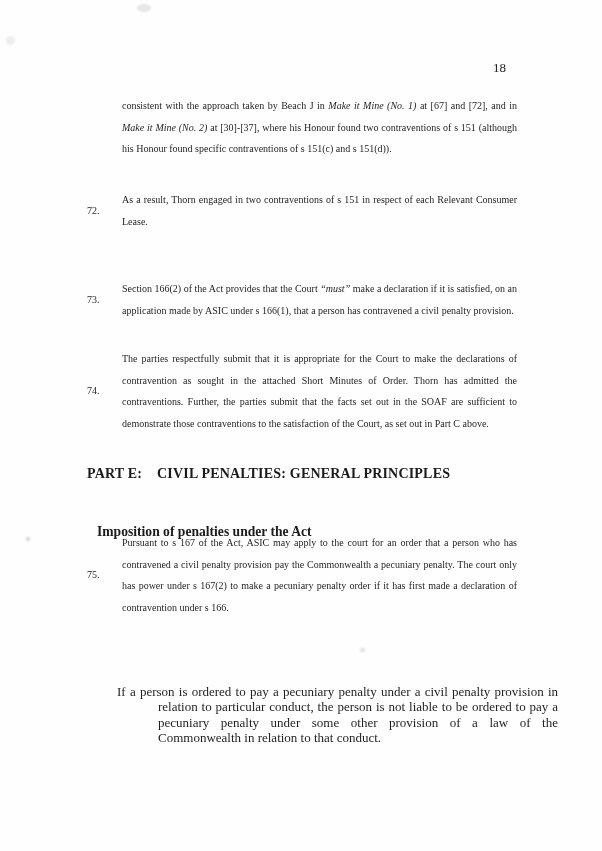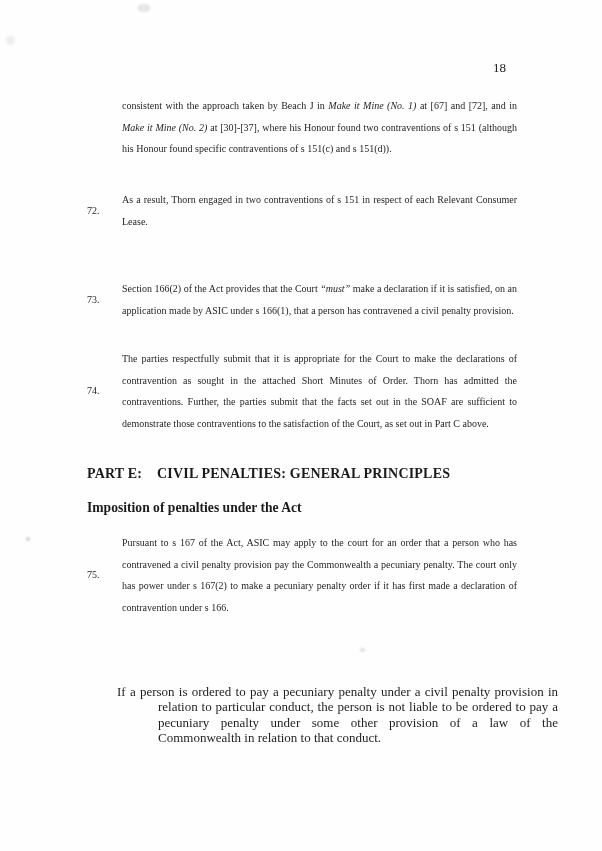--- a/index.html
+++ b/index.html
@@ -119,21 +119,21 @@
   <div class="block numbered" style="top:348px;">
     <span class="pnum">74.</span>
     <span class="ptext">The parties respectfully submit that it is appropriate for the Court to make the declarations of contravention as sought in the attached Short Minutes of Order. Thorn has admitted the contraventions. Further, the parties submit that the facts set out in the SOAF are sufficient to demonstrate those contraventions to the satisfaction of the Court, as set out in Part C above.</span>
   </div>
 
   <div class="block heading" style="top:463px;">
     <span class="hlabel">PART E:</span>
     <span class="htitle">CIVIL PENALTIES: GENERAL PRINCIPLES</span>
   </div>
 
-  <div class="block subheading" style="top:497px;">Imposition of penalties under the Act</div>
+  <div class="block subheading" style="top:521px;margin-left:10px;">Imposition of penalties under the Act</div>
 
   <div class="block numbered" style="top:532px;">
     <span class="pnum">75.</span>
     <span class="ptext">Pursuant to s 167 of the Act, ASIC may apply to the court for an order that a person who has contravened a civil penalty provision pay the Commonwealth a pecuniary penalty. The court only has power under s 167(2) to make a pecuniary penalty order if it has first made a declaration of contravention under s 166.</span>
   </div>
 
 
   <div class="block quote" style="top:656px;">If a person is ordered to pay a pecuniary penalty under a civil penalty provision in relation to particular conduct, the person is not liable to be ordered to pay a pecuniary penalty under some other provision of a law of the Commonwealth in relation to that conduct.</div>
 
 </div>

